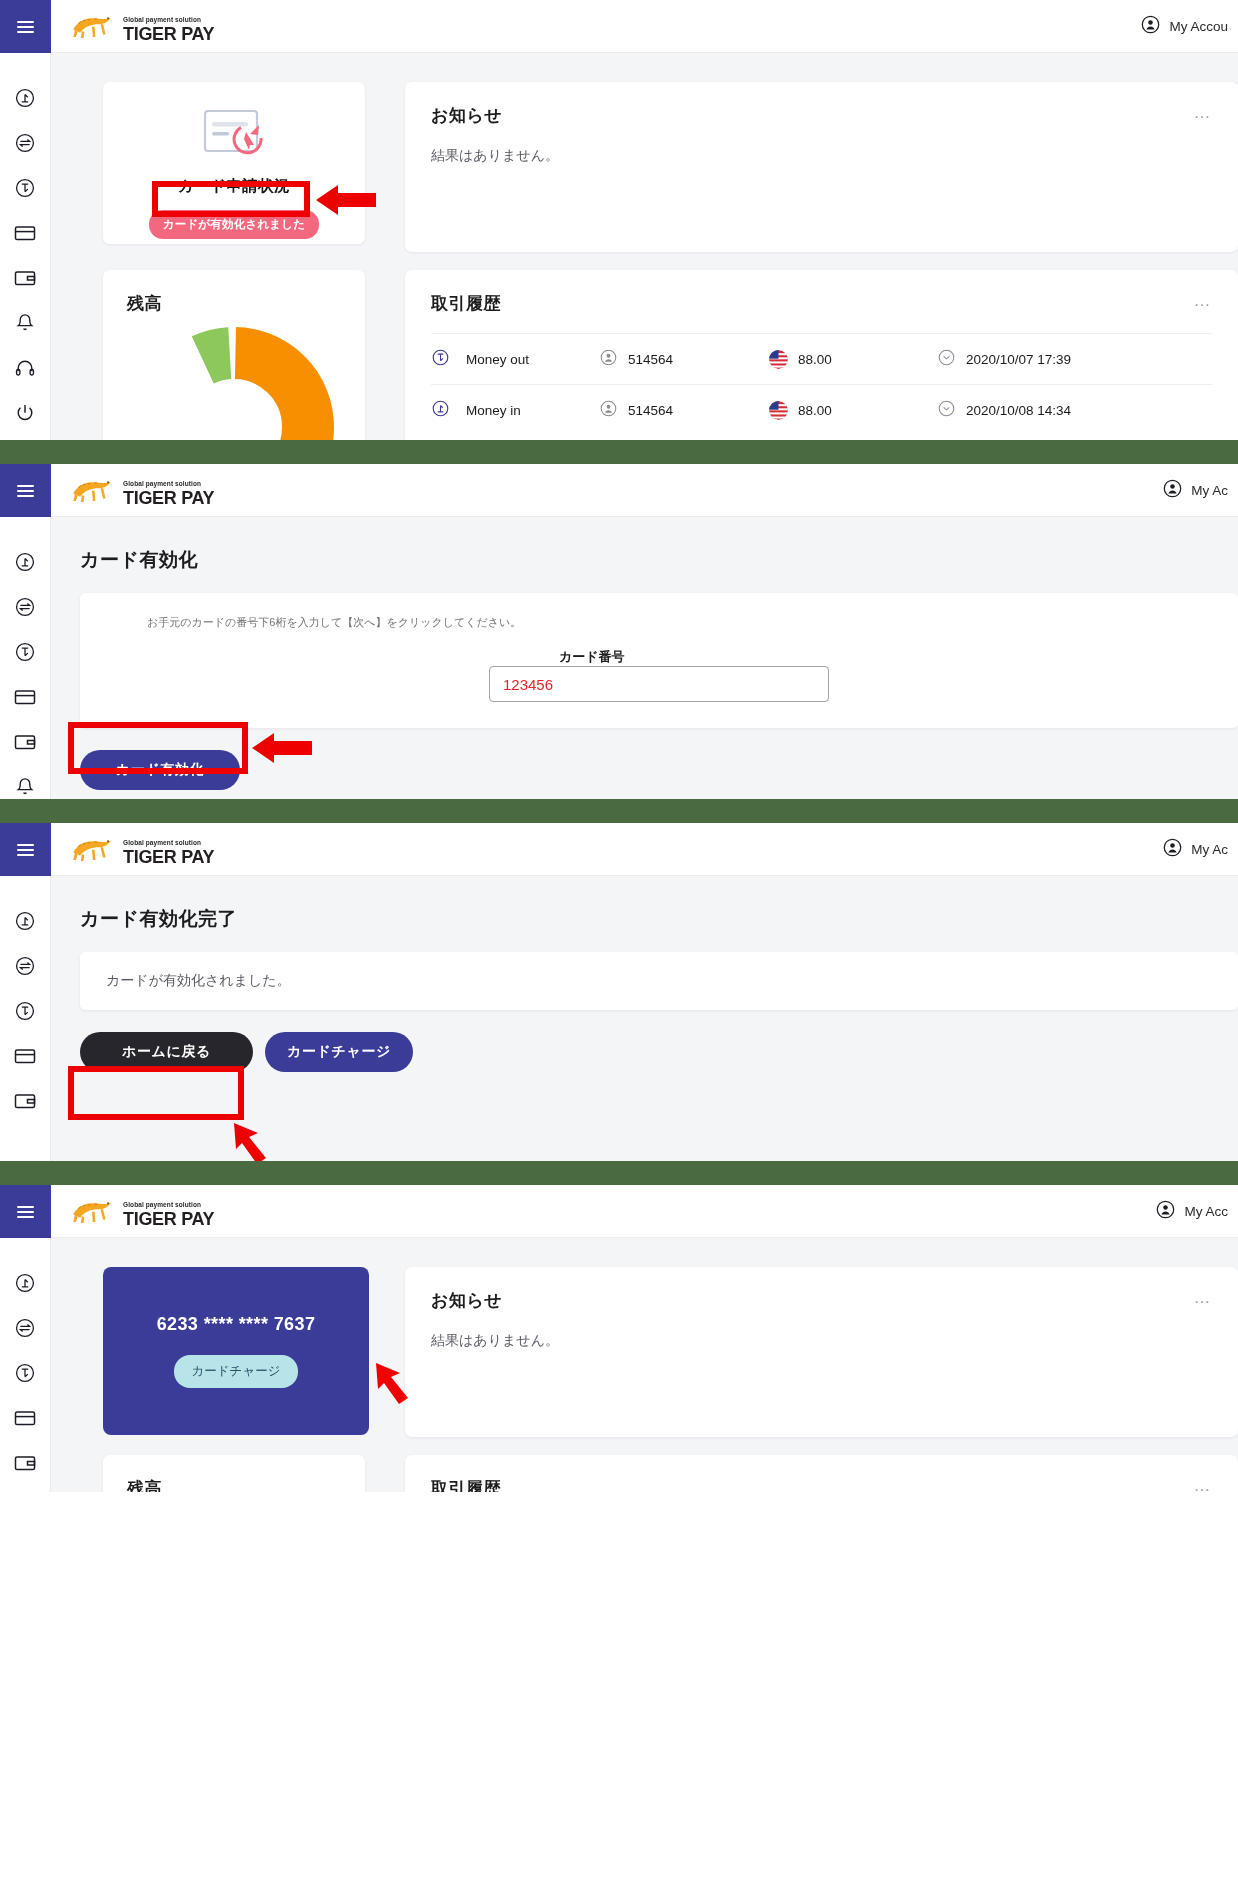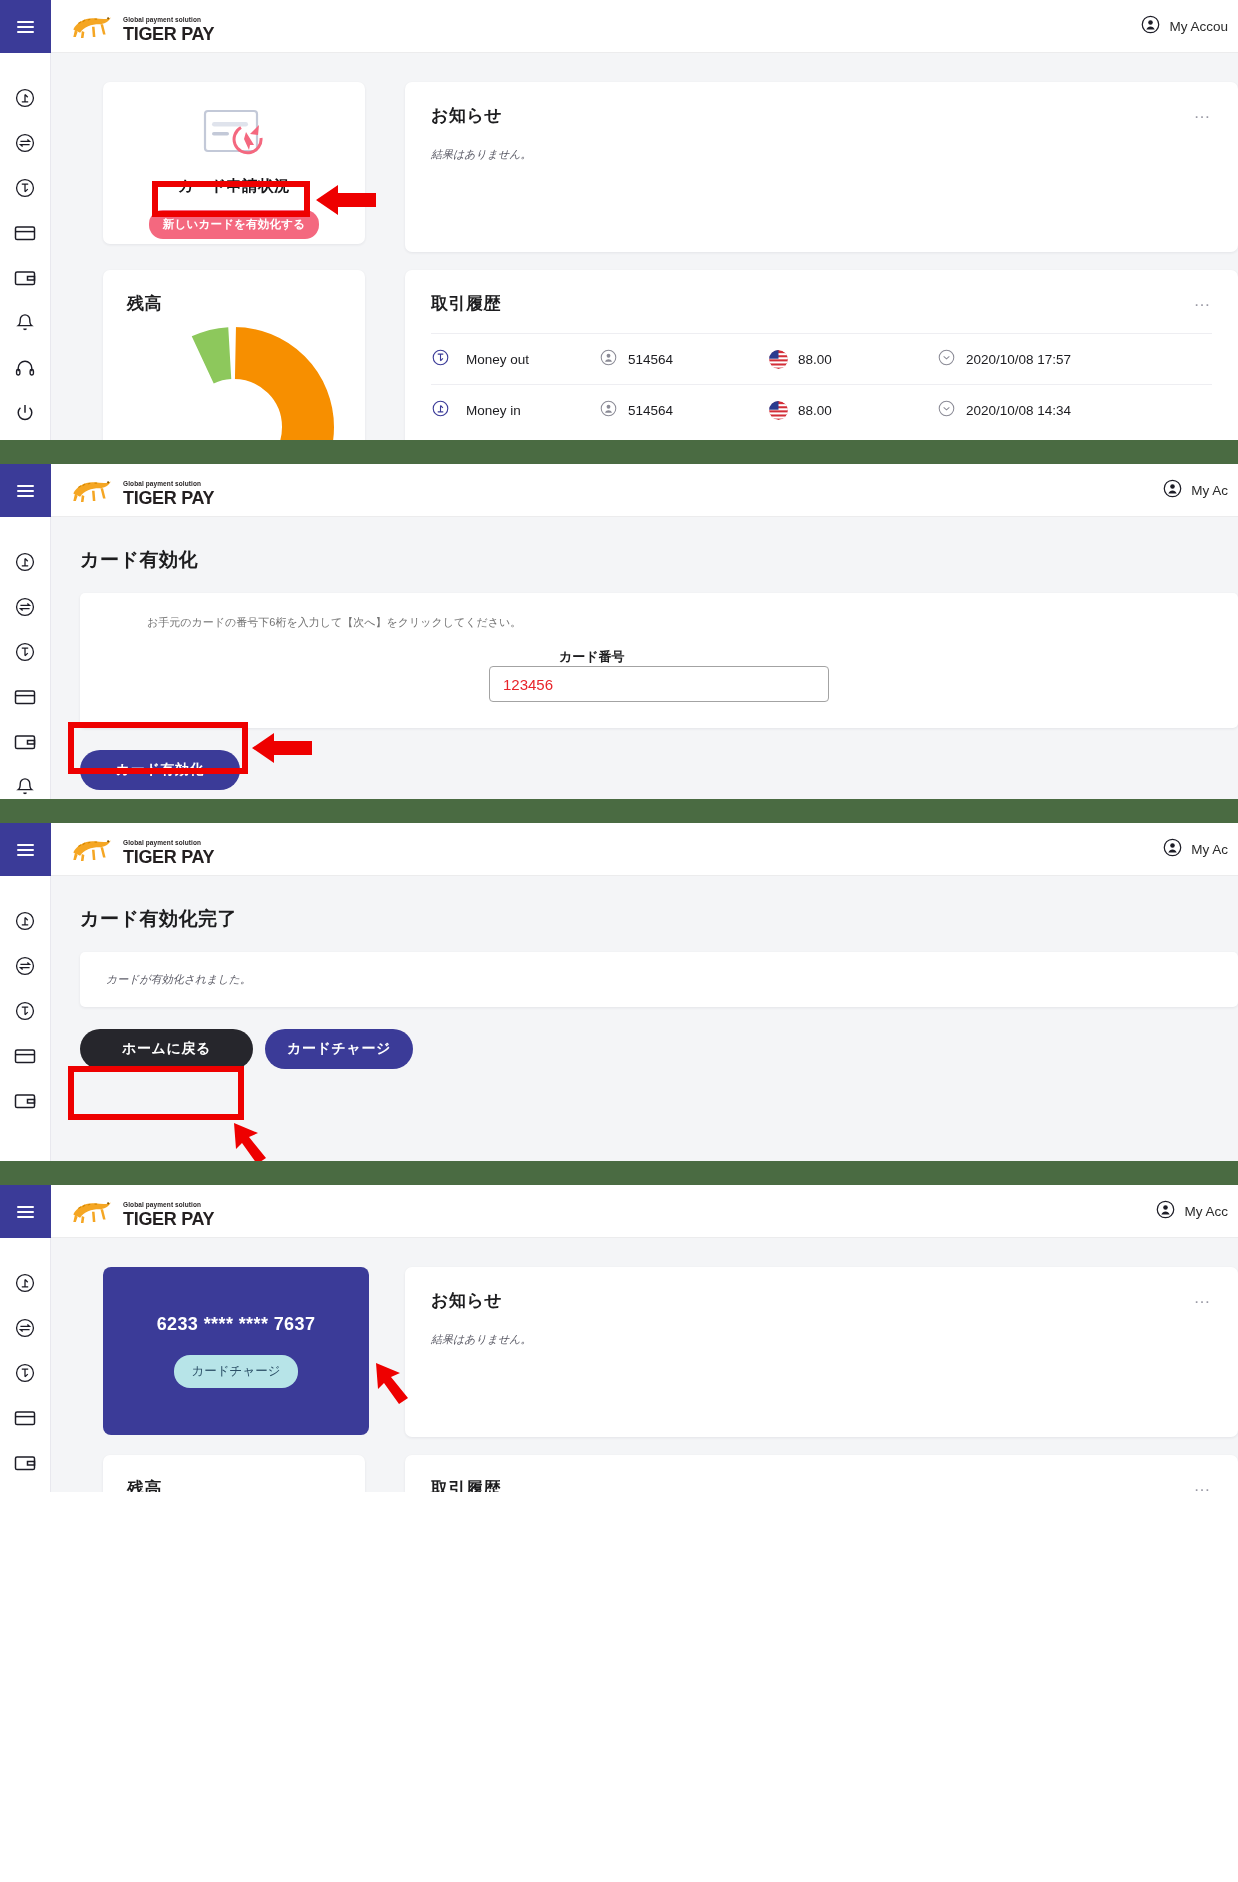--- a/index.html
+++ b/index.html
@@ -59,21 +59,21 @@
   .page-title {
     font-size: 19px; font-weight: 700; color: #1d1d1f;
     padding: 30px 0 20px 29px; letter-spacing: .5px;
   }
   .card {
     background: #ffffff; border-radius: 7px;
     box-shadow: 0 1px 3px rgba(20,20,40,.07);
   }
   .card-h { font-size: 17px; font-weight: 700; color: #1d1d1f; letter-spacing: .5px; }
   .dots { color: #9a9aa5; font-size: 17px; letter-spacing: 1.6px; line-height: 1; }
-  .muted { color: #5b5b66; font-size: 11px; font-style: italic; }
+  .muted { color: #5b5b66; font-size: 14px; }
 
   
   .dash { display: flex; gap: 0; padding: 29px 0 0 0; }
   .dash-left { width: 314px; padding-left: 52px; }
   .dash-right { flex: 1; padding-left: 40px; padding-right: 0; }
 
   .apply-card { height: 162px; padding-top: 20px; text-align: center; }
   .apply-title { font-size: 15.5px; font-weight: 700; color:#17171a; margin-top: 4px; letter-spacing:.4px;}
   .pink-btn {
     display: inline-block; background: #f4687f; color: #fff;
@@ -242,21 +242,21 @@
         <div class="card apply-card">
           <svg width="86" height="66" viewBox="0 0 86 66">
             <rect x="14" y="9" width="52" height="40" rx="3" fill="none" stroke="#c3c9d8" stroke-width="2.2"></rect>
             <rect x="21" y="20" width="36" height="4.5" rx="2.2" fill="#dfe3ec"></rect>
             <rect x="21" y="30" width="17" height="3.6" rx="1.8" fill="#c3c9d8"></rect>
             <path d="M70 36 A13.5 13.5 0 1 1 50 25.5" fill="none" stroke="#f4687f" stroke-width="3"></path>
             <path d="M68 23 L59 32 L67 33 Z" fill="#f4687f"></path>
             <path d="M55 30 L63 43 L59 43 L58 48 L53 37 Z" fill="#f4687f"></path>
           </svg>
           <div class="apply-title">カード申請状況</div>
-          <button class="pink-btn" style="margin-top:13px">新しいカードを有効化する</button>
+          <button class="pink-btn" style="margin-top:13px">カードが有効化されました</button>
         </div>
       </div>
       <div class="dash-right">
         <div class="card notice-card">
           <div class="notice-head">
             <span class="card-h">お知らせ</span>
             <span class="dots">…</span>
           </div>
           <div class="notice-body muted">結果はありません。</div>
         </div>
@@ -307,21 +307,21 @@
                       <rect y="19.6" width="24" height="2.6" fill="#fff"></rect>
                       <rect x="0" y="0" width="12" height="11" fill="#2a3b8f"></rect>
                     </svg></span>
                   <span>88.00</span>
                 </span>
               <span class="c4">
                   <span><svg width="19" height="19" viewBox="0 0 24 24" fill="none" stroke="#8b8b96" stroke-width="1.3">
                       <circle cx="12" cy="12" r="9.2"></circle>
                       <path d="M8.4 10.6l3.6 3.2 3.6-3.2"></path>
                     </svg></span>
-                  <span>2020/10/08 17:57</span>
+                  <span>2020/10/07 17:39</span>
                 </span>
             </div>
             <div class="row">
               <span class="c1">
                   <span><svg width="19" height="19" viewBox="0 0 24 24" fill="none" stroke="#3b3b98" stroke-width="1.4">
                       <circle cx="12" cy="12" r="9.2"></circle>
                       <path d="M12 16.5V8.2M12 8.2l3 3M8.5 16.2h7"></path>
                     </svg></span>
                   <span>Money in</span>
                 </span>

